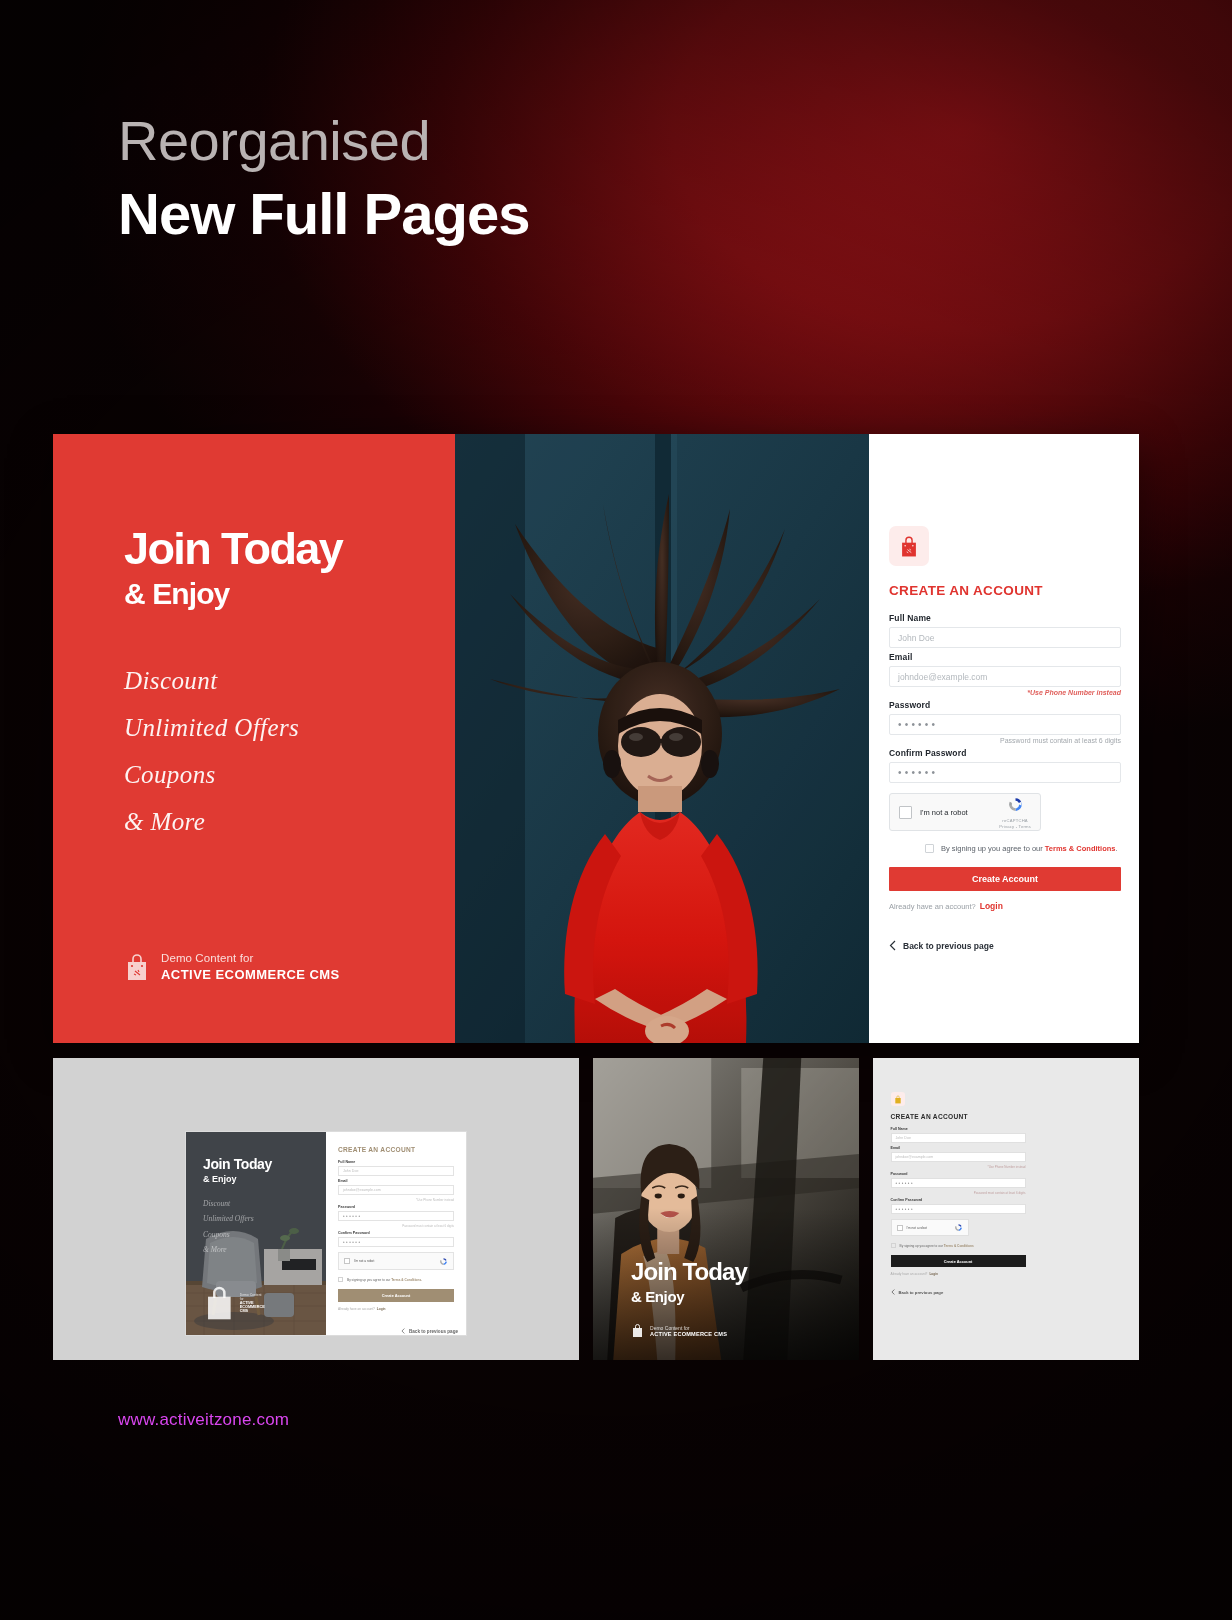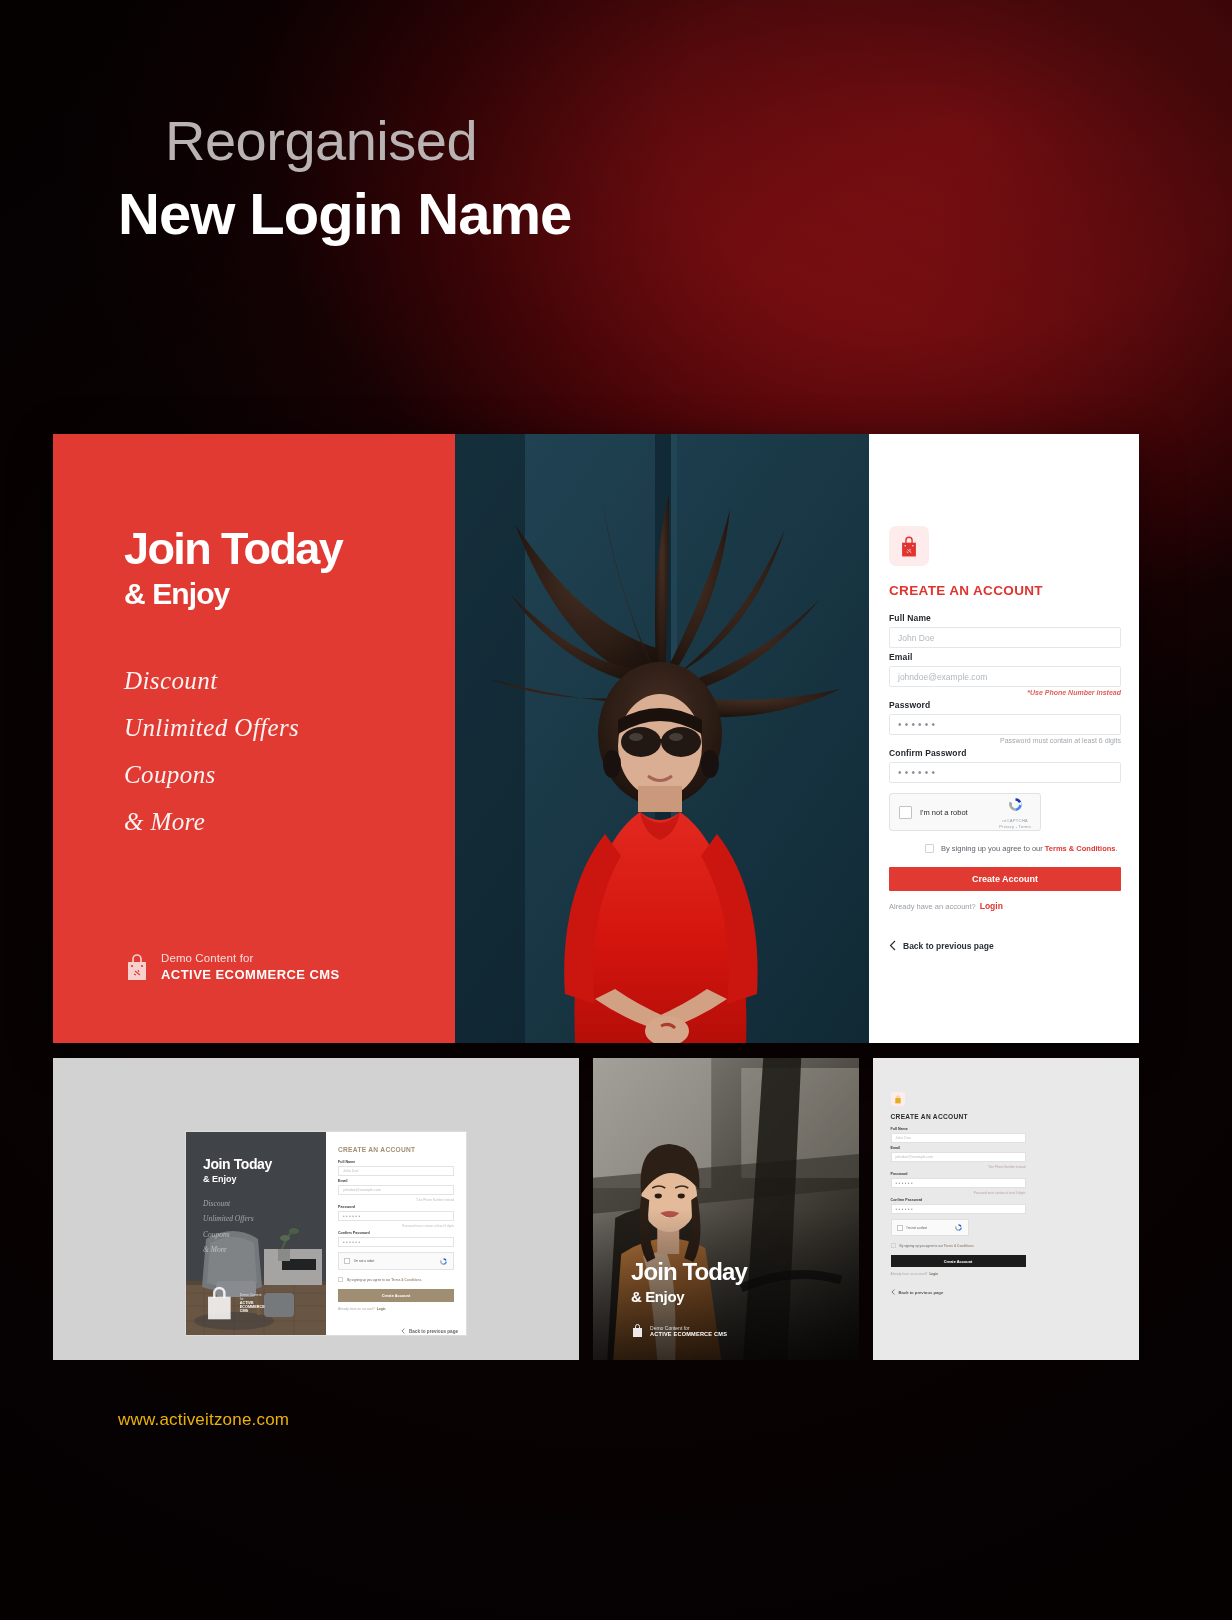--- a/index.html
+++ b/index.html
@@ -23,21 +23,21 @@
   }
   .bg-vignette {
     position: absolute; inset: 0;
     background: radial-gradient(ellipse 1000px 900px at 50% 50%, rgba(0,0,0,0) 40%, rgba(0,0,0,.55) 100%);
   }
 
   
   .hero { position: absolute; left: 118px; top: 112px; z-index: 5; }
   .hero-kicker {
     font-size: 56px; font-weight: 400; letter-spacing: -0.5px;
-    color: #b9b3b3; line-height: 1.05; margin-left: 47px;
+    color: #b9b3b3; line-height: 1.05;
   }
   .hero-title {
     font-size: 58px; font-weight: 700; letter-spacing: -1px;
     color: #ffffff; line-height: 1.08; margin-top: 12px;
   }
   .hero-sub {
     margin-top: 42px; font-size: 21px; font-weight: 400;
     color: #eeeaea; line-height: 1.58; max-width: 680px;
   }
 
@@ -224,32 +224,32 @@
   }
   .m3-in.dots { letter-spacing: 1.5px; color: #999; font-size: 4.5px; }
   .m3-hint { font-size: 3px; color: #c0a0a0; text-align: right; margin-bottom: 3px; width:135px; }
   .m3-cap { height: 17px; width: 78px; border: 1px solid #e0e0e0; background:#fafafa; display:flex; align-items:center; gap:4px; padding:0 5px; margin-top:5px;}
   .m3-btn { margin-top: 7px; width: 135px; height: 12px; background: #1c1c1c; color: #fff; font-size: 3.9px; font-weight: 700; display:flex;align-items:center;justify-content:center;}
   .m3-back { margin-top: 13px; display:flex; gap:4px; align-items:center; font-size: 4.2px; color:#555; font-weight:600;}
 
   
   .footer {
     position: absolute; left: 118px; top: 1410px;
-    font-size: 17px; color: #eab308; letter-spacing: .2px; z-index: 5;
+    font-size: 17px; color: #d946ef; letter-spacing: .2px; z-index: 5;
   }
 </style>
 </head>
 <body>
 
 <div class="bg"></div>
 <div class="bg-vignette"></div>
 
 <div class="hero">
   <div class="hero-kicker">Reorganised</div>
-  <div class="hero-title">New Login Name</div>
+  <div class="hero-title">New Full Pages</div>
 </div>
 
 <div class="mock">
 
   <div class="promo">
     <div class="promo-h1">Join Today</div>
     <div class="promo-h2">&amp; Enjoy</div>
     <ul class="promo-list">
       <li>Discount</li>
       <li>Unlimited Offers</li>

